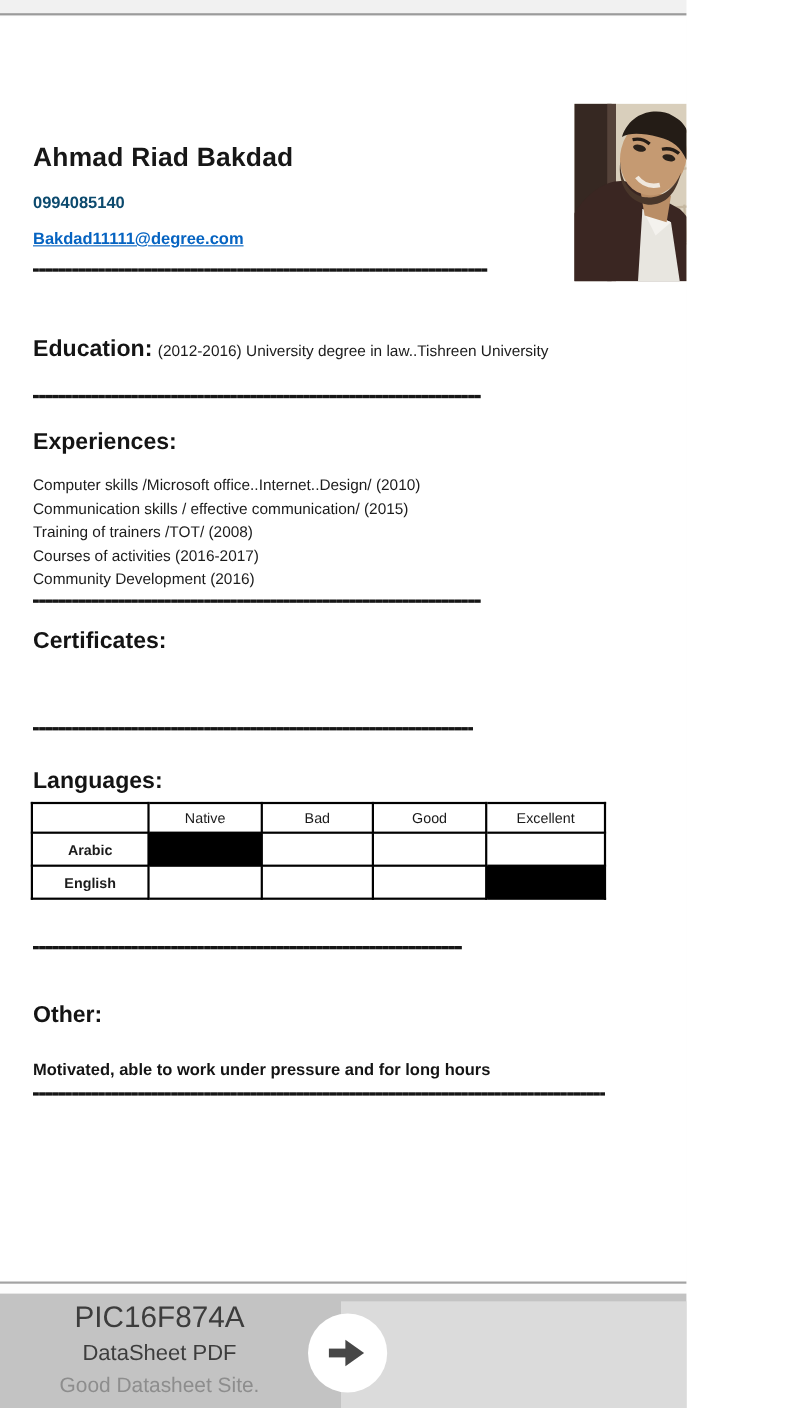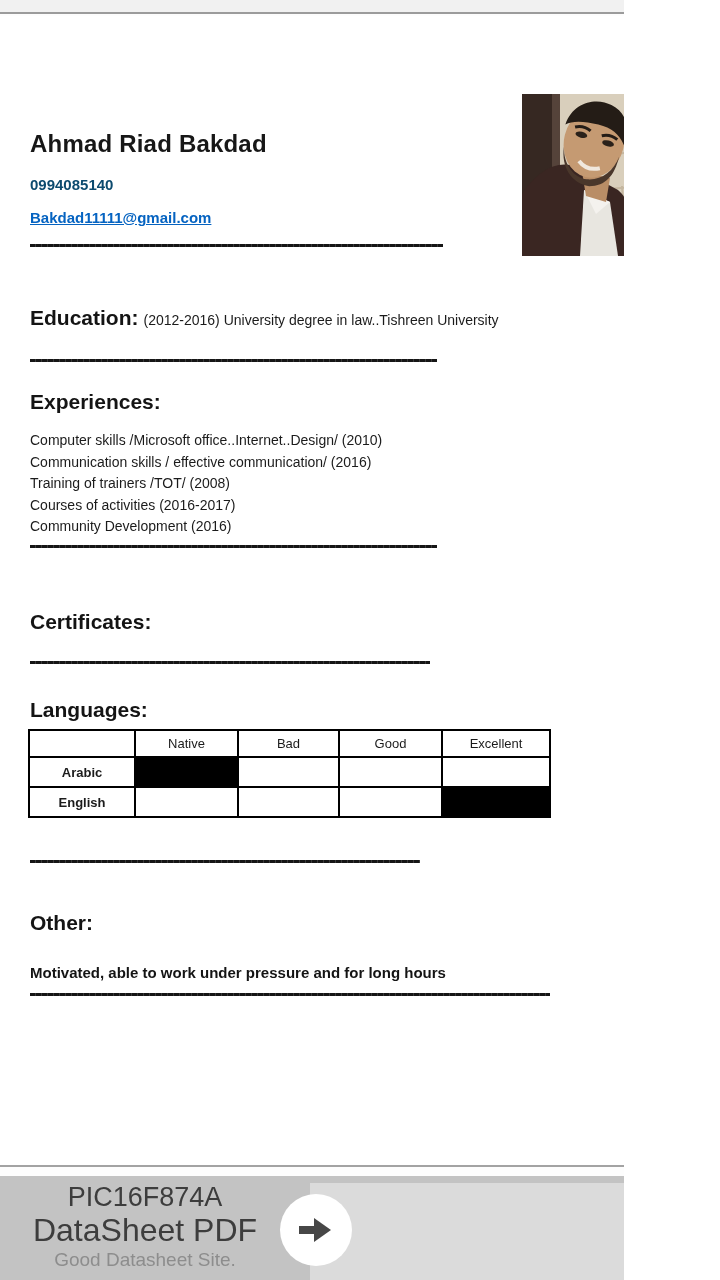--- a/index.html
+++ b/index.html
@@ -24,21 +24,21 @@
   .sep4 { left: 30px; top: 645px; width: 400px; }
   .sep5 { left: 30px; top: 844px; width: 390px; }
   .sep6 { left: 30px; top: 977px; width: 520px; }
 
   .section-heading { font-size: 21px; font-weight: bold; color: #141414; }
   .edu-row { left: 30px; top: 290px; white-space: nowrap; }
   .edu-row .inline-text { font-size: 14px; font-weight: normal; color: #1b1b1b; margin-left: 5px; }
 
   .exp-heading { left: 30px; top: 374px; }
   .exp-list { left: 30px; top: 414px; font-size: 14px; color: #1b1b1b; line-height: 21.5px; }
-  .cert-heading { left: 30px; top: 594px; }
+  .cert-heading { left: 30px; top: 555px; }
   .cert-list { left: 30px; top: 597px; font-size: 14px; color: #1b1b1b; line-height: 22px; }
   .lang-heading { left: 30px; top: 682px; }
   .other-heading { left: 30px; top: 895px; }
   .other-text { left: 30px; top: 948px; font-size: 15px; font-weight: bold; color: #141414; }
 
   
   .lang-table { left: 28px; top: 713px; border-collapse: collapse; }
   .lang-table td { border: 2px solid #000; font-size: 13px; color: #1b1b1b; text-align: center; vertical-align: middle; background: #fff; }
   .lang-table tr.hdr td { height: 27px; }
   .lang-table tr.row td { height: 30px; }
@@ -49,21 +49,21 @@
   .lang-table td.c4 { width: 108px; }
   .lang-table td.filled { background: #000; }
 
   
   .photo { left: 522px; top: 78px; width: 130px; height: 162px; overflow: hidden; }
 
   
   .ad-banner { position: absolute; left: 0; top: 1176px; width: 720px; height: 104px; background: #c3c3c3; }
   .ad-left { position: absolute; left: 0; top: 6px; width: 290px; text-align: center; }
   .ad-title1 { font-size: 27px; color: #3d3d3d; line-height: 31px; }
-  .ad-title2 { font-size: 32px; color: #3d3d3d; line-height: 34px; }
+  .ad-title2 { font-size: 20px; color: #3d3d3d; line-height: 34px; }
   .ad-subtitle { font-size: 19px; color: #8d8d8d; line-height: 25px; }
   .ad-panel { position: absolute; left: 310px; top: 7px; width: 386px; height: 97px; background: #dbdbdb; }
   .ad-circle { position: absolute; left: 280px; top: 18px; width: 72px; height: 72px; background: #ffffff; border-radius: 50%; display: flex; align-items: center; justify-content: center; }
   .ad-desc { position: absolute; left: 352px; top: 8px; font-size: 20px; color: #3d3d3d; line-height: 25px; white-space: nowrap; }
   .ad-url { position: absolute; left: 352px; top: 62px; font-size: 19px; color: #9b9b9b; }
   .ad-btn { position: absolute; right: 0; width: 27px; height: 27px; background: #ffffff; display: flex; align-items: center; justify-content: center; }
   .ad-close { top: 5px; }
   .ad-info { top: 33px; }
   .x-glyph { color: #18a0c8; font-size: 21px; line-height: 21px; }
   .i-circle { width: 17px; height: 17px; border: 2px solid #18a0c8; border-radius: 50%; color: #18a0c8; font-size: 12px; font-weight: bold; display: flex; align-items: center; justify-content: center; font-family: "Liberation Serif", serif; }
@@ -106,32 +106,32 @@
           <ellipse cx="86" cy="46" rx="6" ry="3" fill="#2a211a"></ellipse>
           <path d="M50 38 Q58 34 66 38" stroke="#241c16" stroke-width="3" fill="none"></path>
           <path d="M78 40 Q86 36 94 40" stroke="#241c16" stroke-width="3" fill="none"></path>
           <path d="M62 70 Q72 78 84 72" stroke="#f0e8de" stroke-width="4" fill="none"></path>
         </g>
       </svg>
     </div>
 
     <div class="abs doc-name">Ahmad Riad Bakdad</div>
     <div class="abs doc-phone">0994085140</div>
-    <a href="#" class="abs doc-email">Bakdad11111@gmail.com</a>
+    <a href="#" class="abs doc-email">Bakdad11111@degree.com</a>
     <div class="abs sep sep1"></div>
 
     <div class="abs edu-row">
       <span class="section-heading">Education:</span><span class="inline-text">(2012-2016) University degree in law..Tishreen University</span>
     </div>
     <div class="abs sep sep2"></div>
 
     <div class="abs section-heading exp-heading">Experiences:</div>
     <div class="abs exp-list">
       <div>Computer skills /Microsoft office..Internet..Design/ (2010)</div>
-      <div>Communication skills / effective communication/ (2016)</div>
+      <div>Communication skills / effective communication/ (2015)</div>
       <div>Training of trainers /TOT/ (2008)</div>
       <div>Courses of activities (2016-2017)</div>
       <div>Community Development (2016)</div>
     </div>
     <div class="abs sep sep3"></div>
 
     <div class="abs section-heading cert-heading">Certificates:</div>
     <div class="abs sep sep4"></div>
 
     <div class="abs section-heading lang-heading">Languages:</div>

